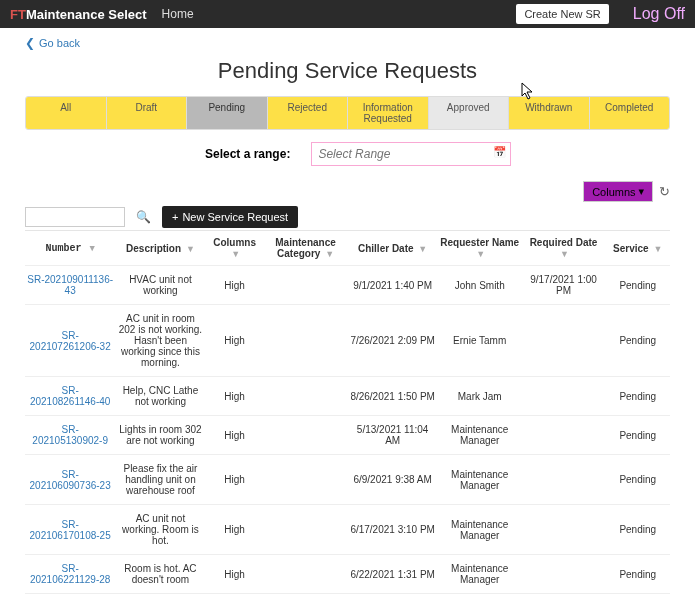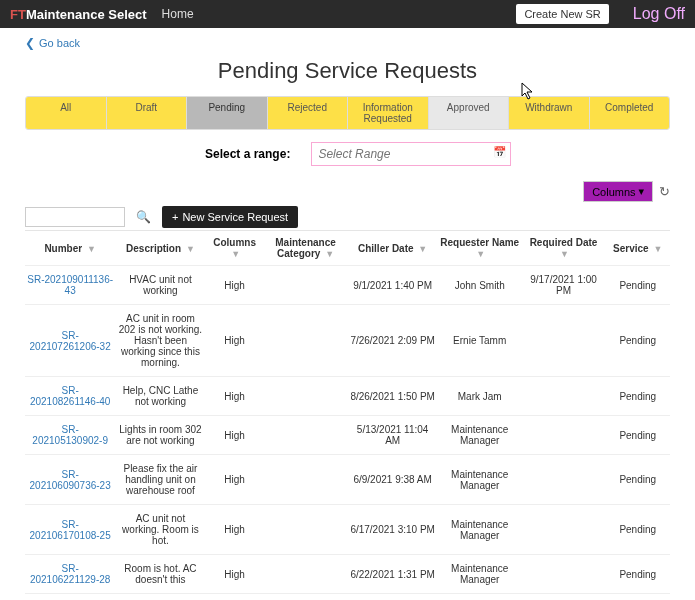--- a/index.html
+++ b/index.html
@@ -96,21 +96,21 @@
     <span class="search-btn">🔍</span>
     <button class="btn-new">
         <span>+</span>
         <span>New Service Request</span>
       </button>
   </div>
 
   <table>
     <thead>
         <tr id="thead-row">
-          <th style="width: 14%;"><span>Number</span> <span class="filter-icon">▼</span></th>
+          <th style="width: 14%; font-family: Liberation Mono, monospace;"><span>Number</span> <span class="filter-icon">▼</span></th>
           <th style="width: 14%;"><span>Description</span> <span class="filter-icon">▼</span></th>
           <th style="width: 9%;"><span>Columns</span> <span class="filter-icon">▼</span></th>
           <th style="width: 13%;"><span>Maintenance Category</span> <span class="filter-icon">▼</span></th>
           <th style="width: 14%;"><span>Chiller Date</span> <span class="filter-icon">▼</span></th>
           <th style="width: 13%;"><span>Requester Name</span> <span class="filter-icon">▼</span></th>
           <th style="width: 13%;"><span>Required Date</span> <span class="filter-icon">▼</span></th>
           <th style="width: 10%;"><span>Service</span> <span class="filter-icon">▼</span></th>
         </tr>
       </thead>
     <tbody id="tbody">
@@ -169,21 +169,21 @@
           <td>AC unit not working. Room is hot.</td>
           <td>High</td>
           <td></td>
           <td>6/17/2021 3:10 PM</td>
           <td>Maintenance Manager</td>
           <td></td>
           <td>Pending</td>
         </tr>
         <tr>
           <td class="num">SR-202106221129-28</td>
-          <td>Room is hot. AC doesn't this</td>
+          <td>Room is hot. AC doesn't room</td>
           <td>High</td>
           <td></td>
           <td>6/22/2021 1:31 PM</td>
           <td>Maintenance Manager</td>
           <td></td>
           <td>Pending</td>
         </tr>
         <tr>
           <td class="num">SR-202106231127-30</td>
           <td>Chiller is leaking coolant. Large spill. Bring a mop</td>

